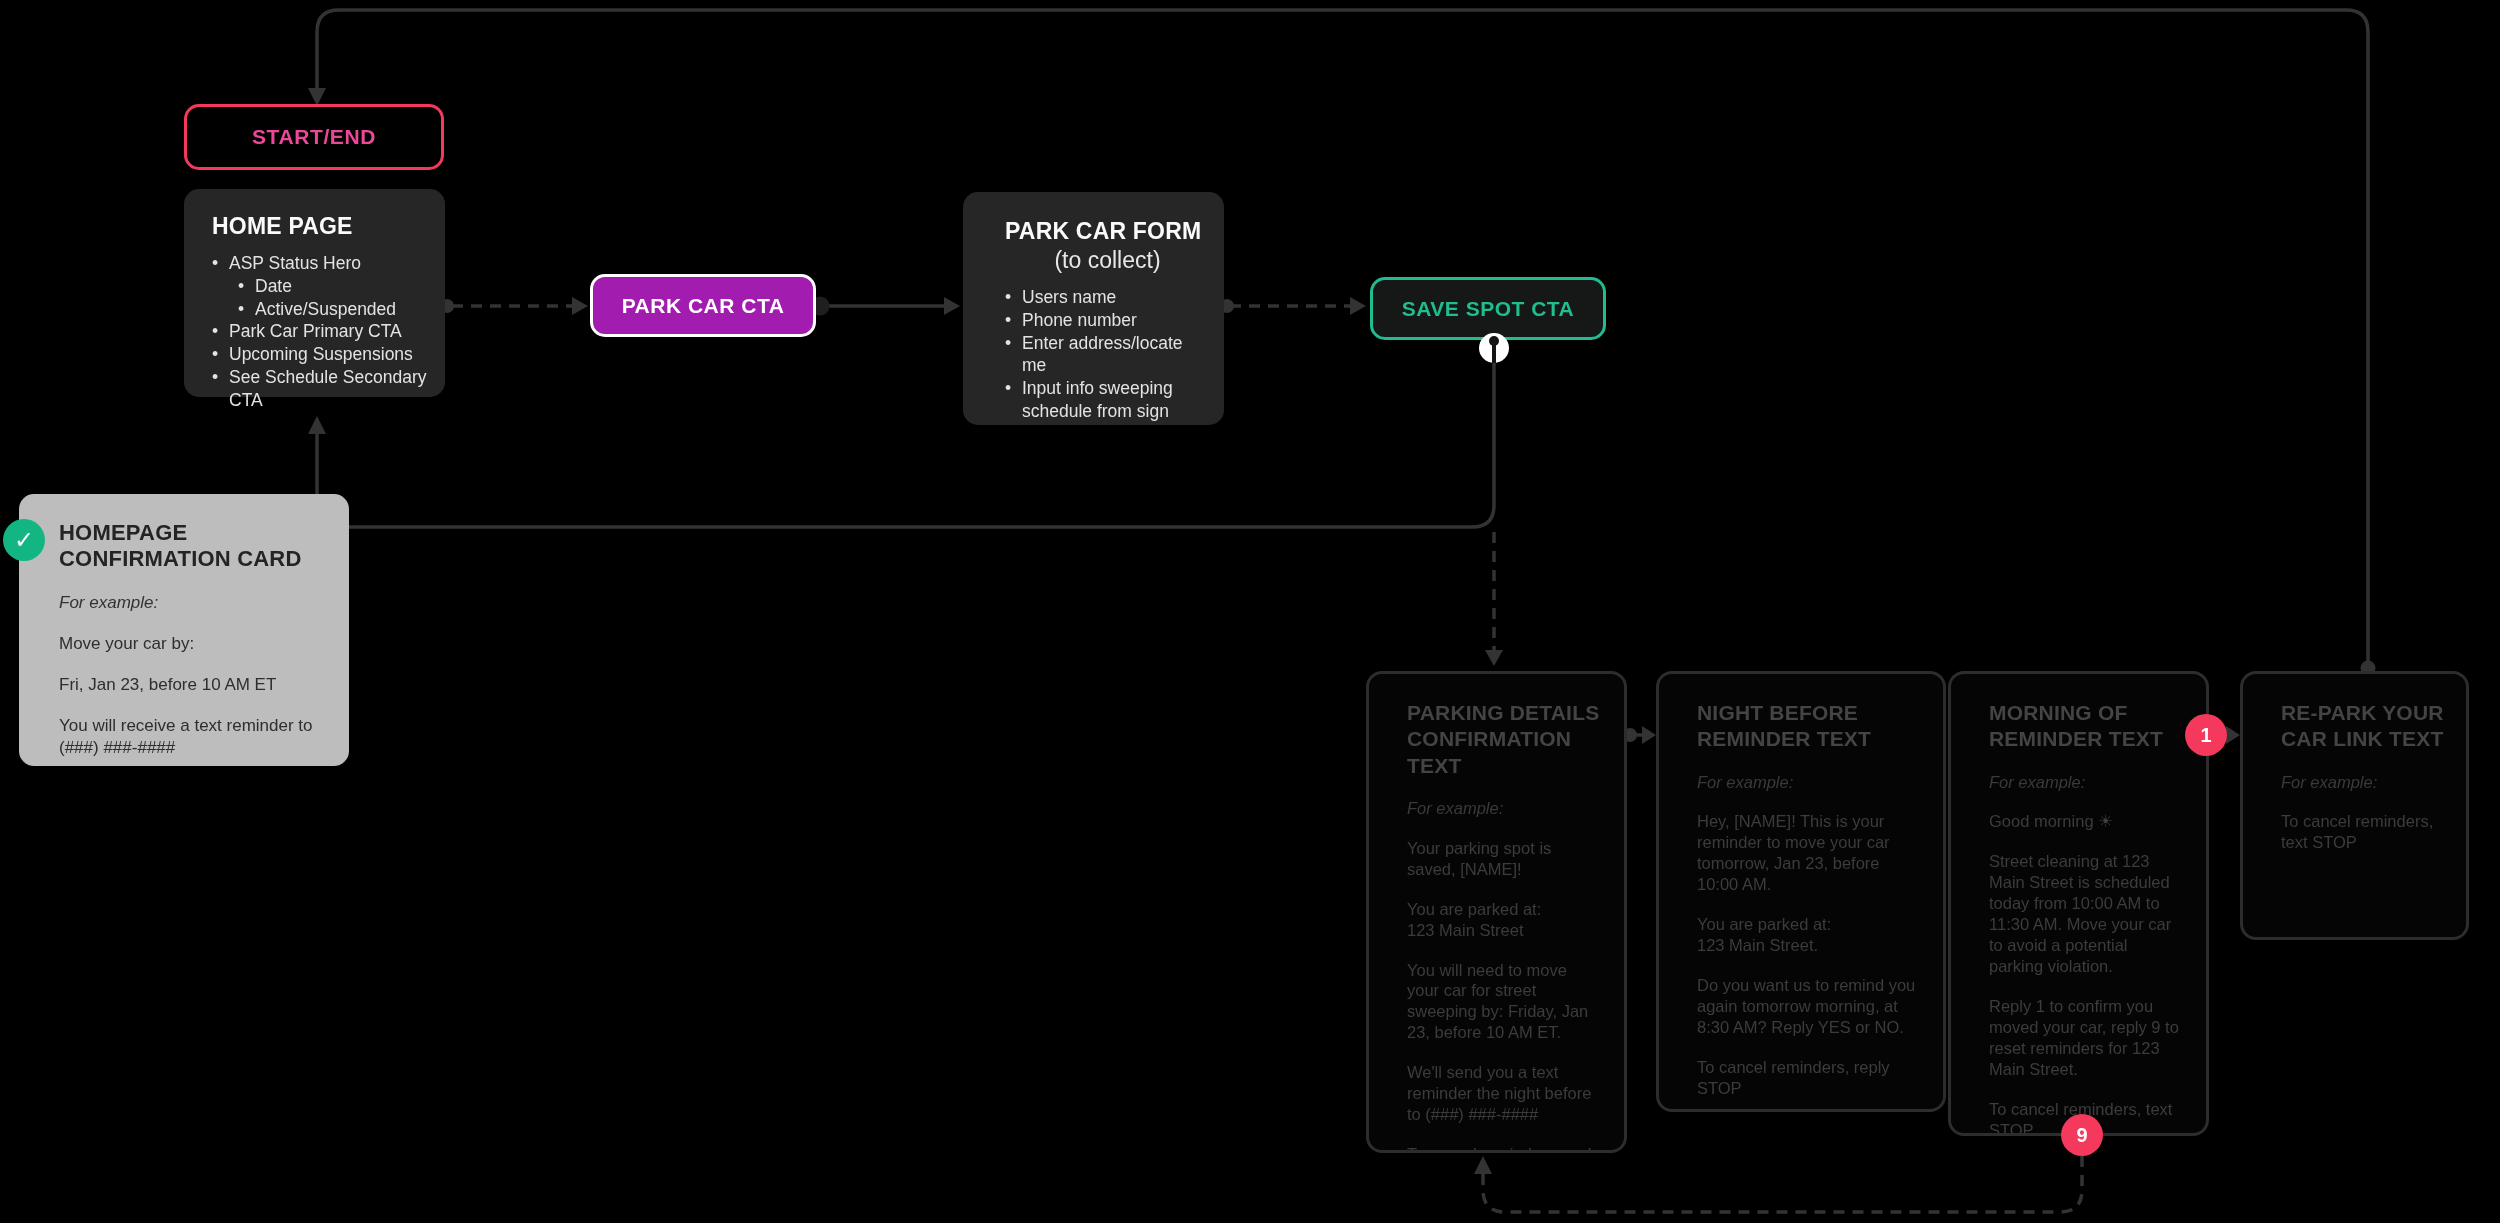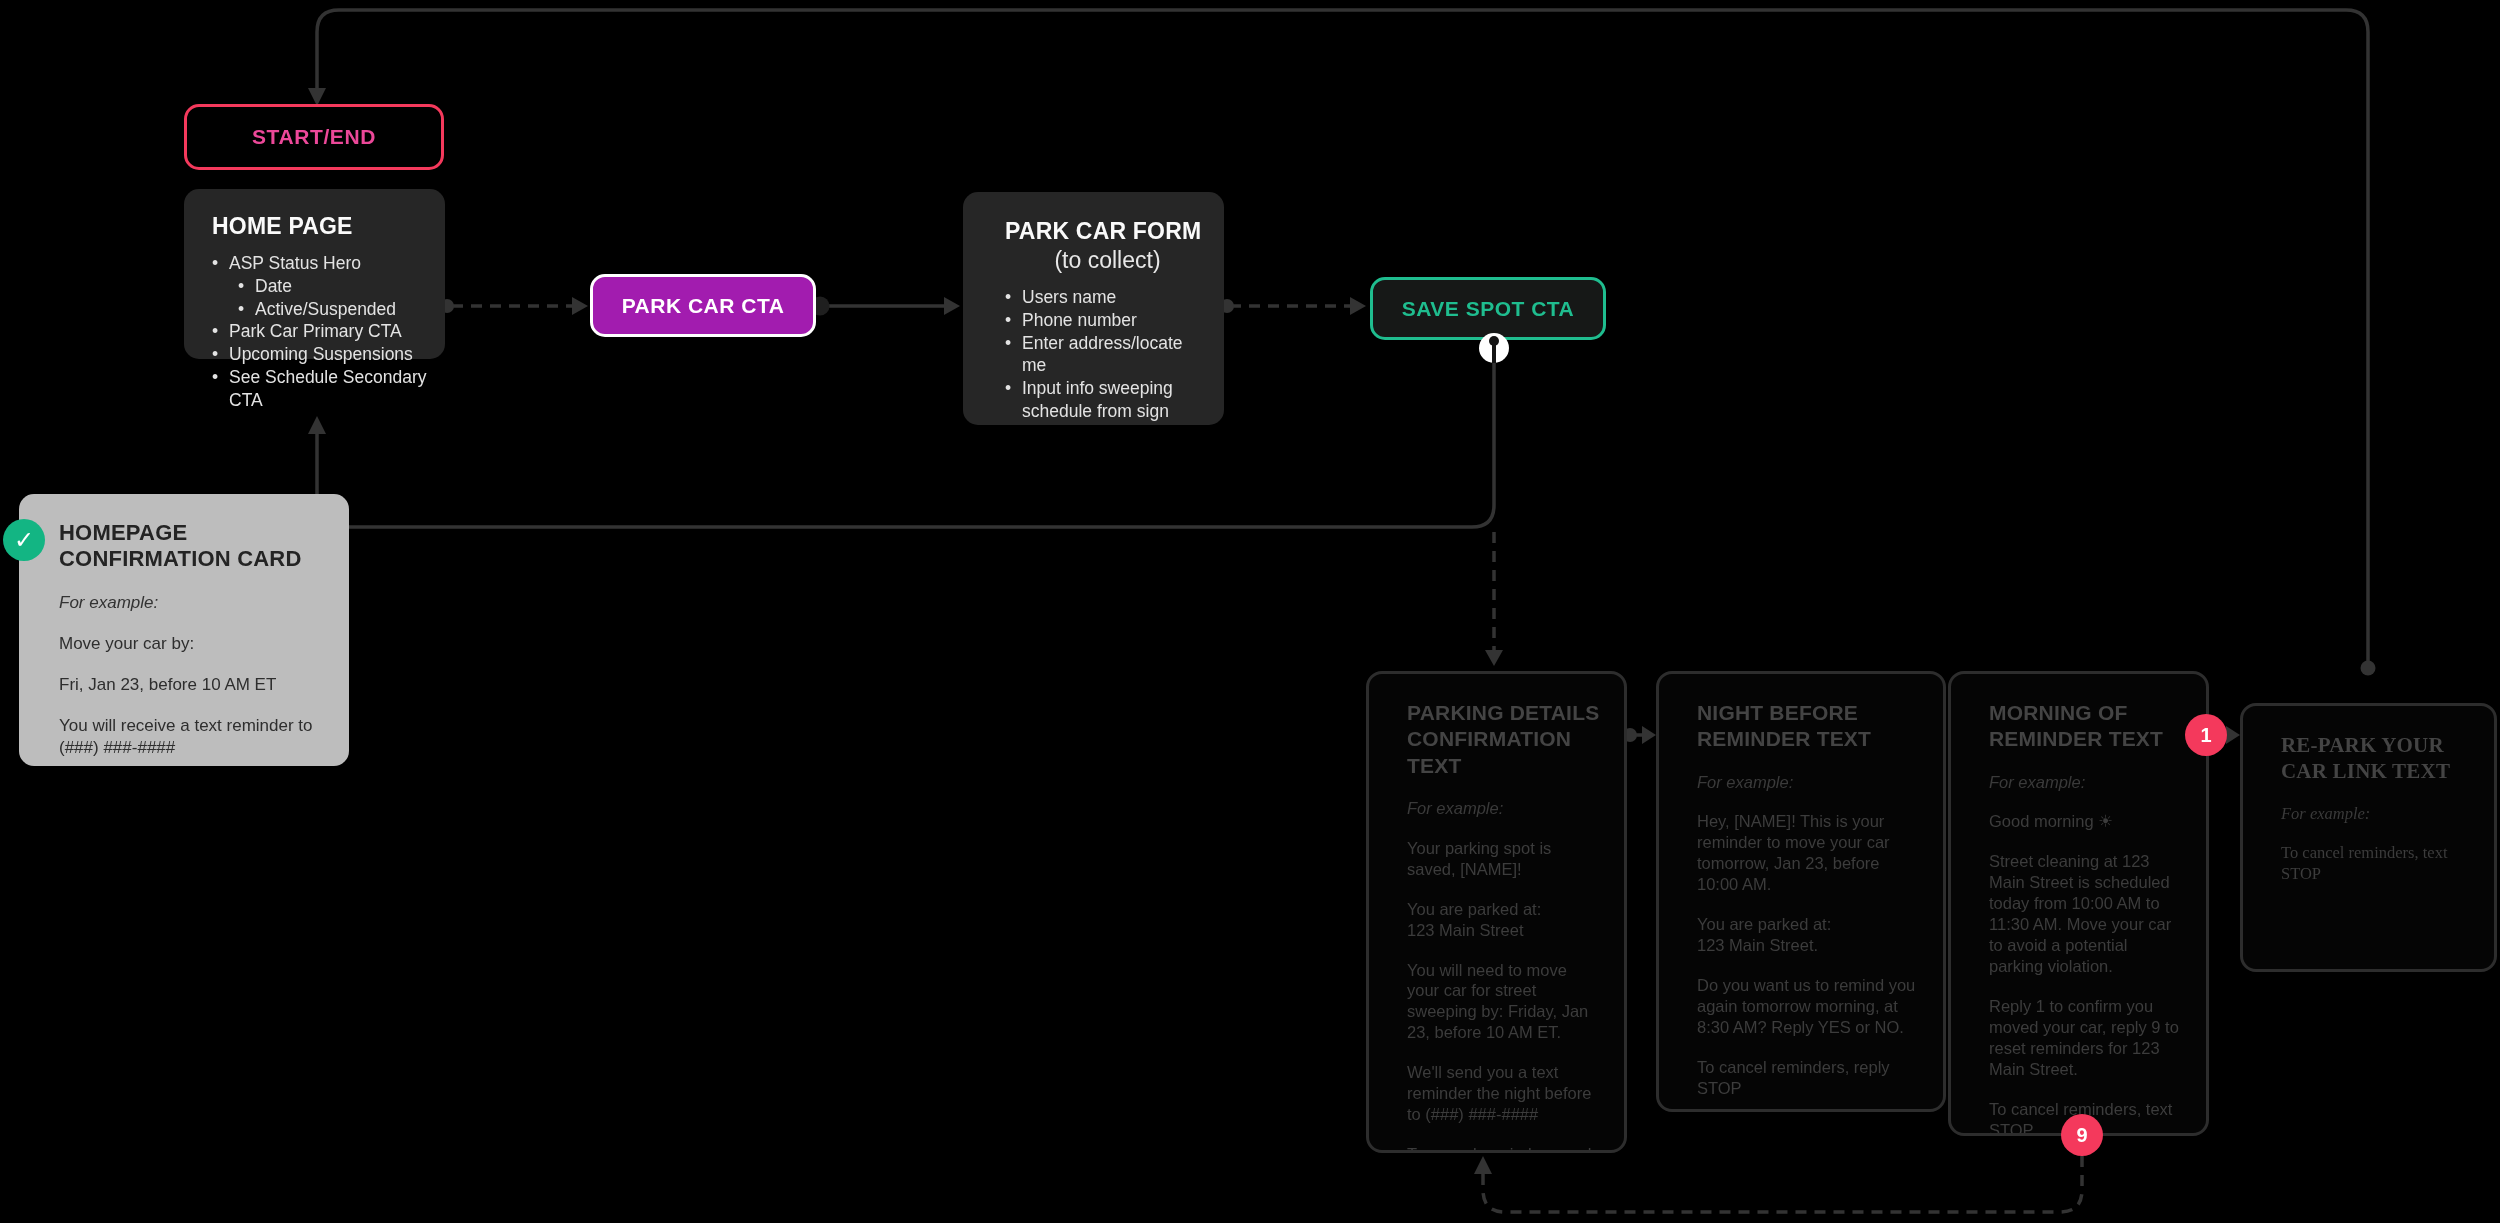--- a/index.html
+++ b/index.html
@@ -19,21 +19,21 @@
     left:184px; top:104px; width:260px; height:66px;
     border:3px solid #F4395C; border-radius:15px;
     display:flex; align-items:center; justify-content:center;
     background:#000;
   }
   .startend span { color:#ec4899; font-weight:bold; font-size:21px; letter-spacing:.6px; }
 
   
   .card { border-radius:15px; }
   .dark { background:#262626; color:#ECECEC; }
-  .home { left:184px; top:189px; width:261px; height:170px; padding:24px 14px 0 28px; }
+  .home { left:184px; top:189px; width:261px; height:208px; padding:24px 14px 0 28px; }
   .form { left:963px; top:192px; width:261px; height:233px; padding:26px 14px 0 42px; }
   .dark h2 { color:#FAFAFA; font-size:23px; font-weight:bold; letter-spacing:.2px; }
   .subtitle { font-size:23px; color:#E8E8E8; margin-top:2px; font-weight:normal;text-align:center; }
   ul.list { list-style:none; margin-top:12px; font-size:17.5px; line-height:1.3; color:#E3E3E3; }
   ul.list li { position:relative; padding-left:17px; }
   ul.list li.lv1::before, ul.list li.lv2::before {
     content:"•"; position:absolute; left:0; top:0; color:#E3E3E3;
   }
   ul.list li.lv2 { margin-left:26px; }
 
@@ -78,21 +78,21 @@
   .faded {
     background:#050505; border:3px solid #2D2D2D; border-radius:16px;
     padding:26px 22px 0 38px; overflow:hidden;
   }
   .faded h2 { color:#444; font-size:21px; line-height:1.25; font-weight:bold; letter-spacing:.2px; }
   .faded p { color:#3C3C3C; font-size:16.5px; line-height:1.27; margin-top:19px; white-space:pre-line; }
   .faded p.ex { font-style:italic; color:#3A3A3A; }
   .c1 { left:1366px; top:671px; width:261px; height:482px; }
   .c2 { left:1656px; top:671px; width:290px; height:441px; }
   .c3 { left:1948px; top:671px; width:261px; height:465px; }
-  .c4 { left:2240px; top:703px; width:257px; height:269px;font-family:Liberation Serif, serif; }
+  .c4 { left:2240px; top:671px; width:229px; height:269px; }
 
   
   .pill {
     position:absolute; width:42px; height:42px; border-radius:50%;
     background:#F4395C; display:flex; align-items:center; justify-content:center; z-index:5;
   }
   .pill span { color:#FFF; font-weight:bold; font-size:20px; }
   .badge1 { left:2185px; top:714px; }
   .badge9 { left:2061px; top:1114px; }
 </style>

